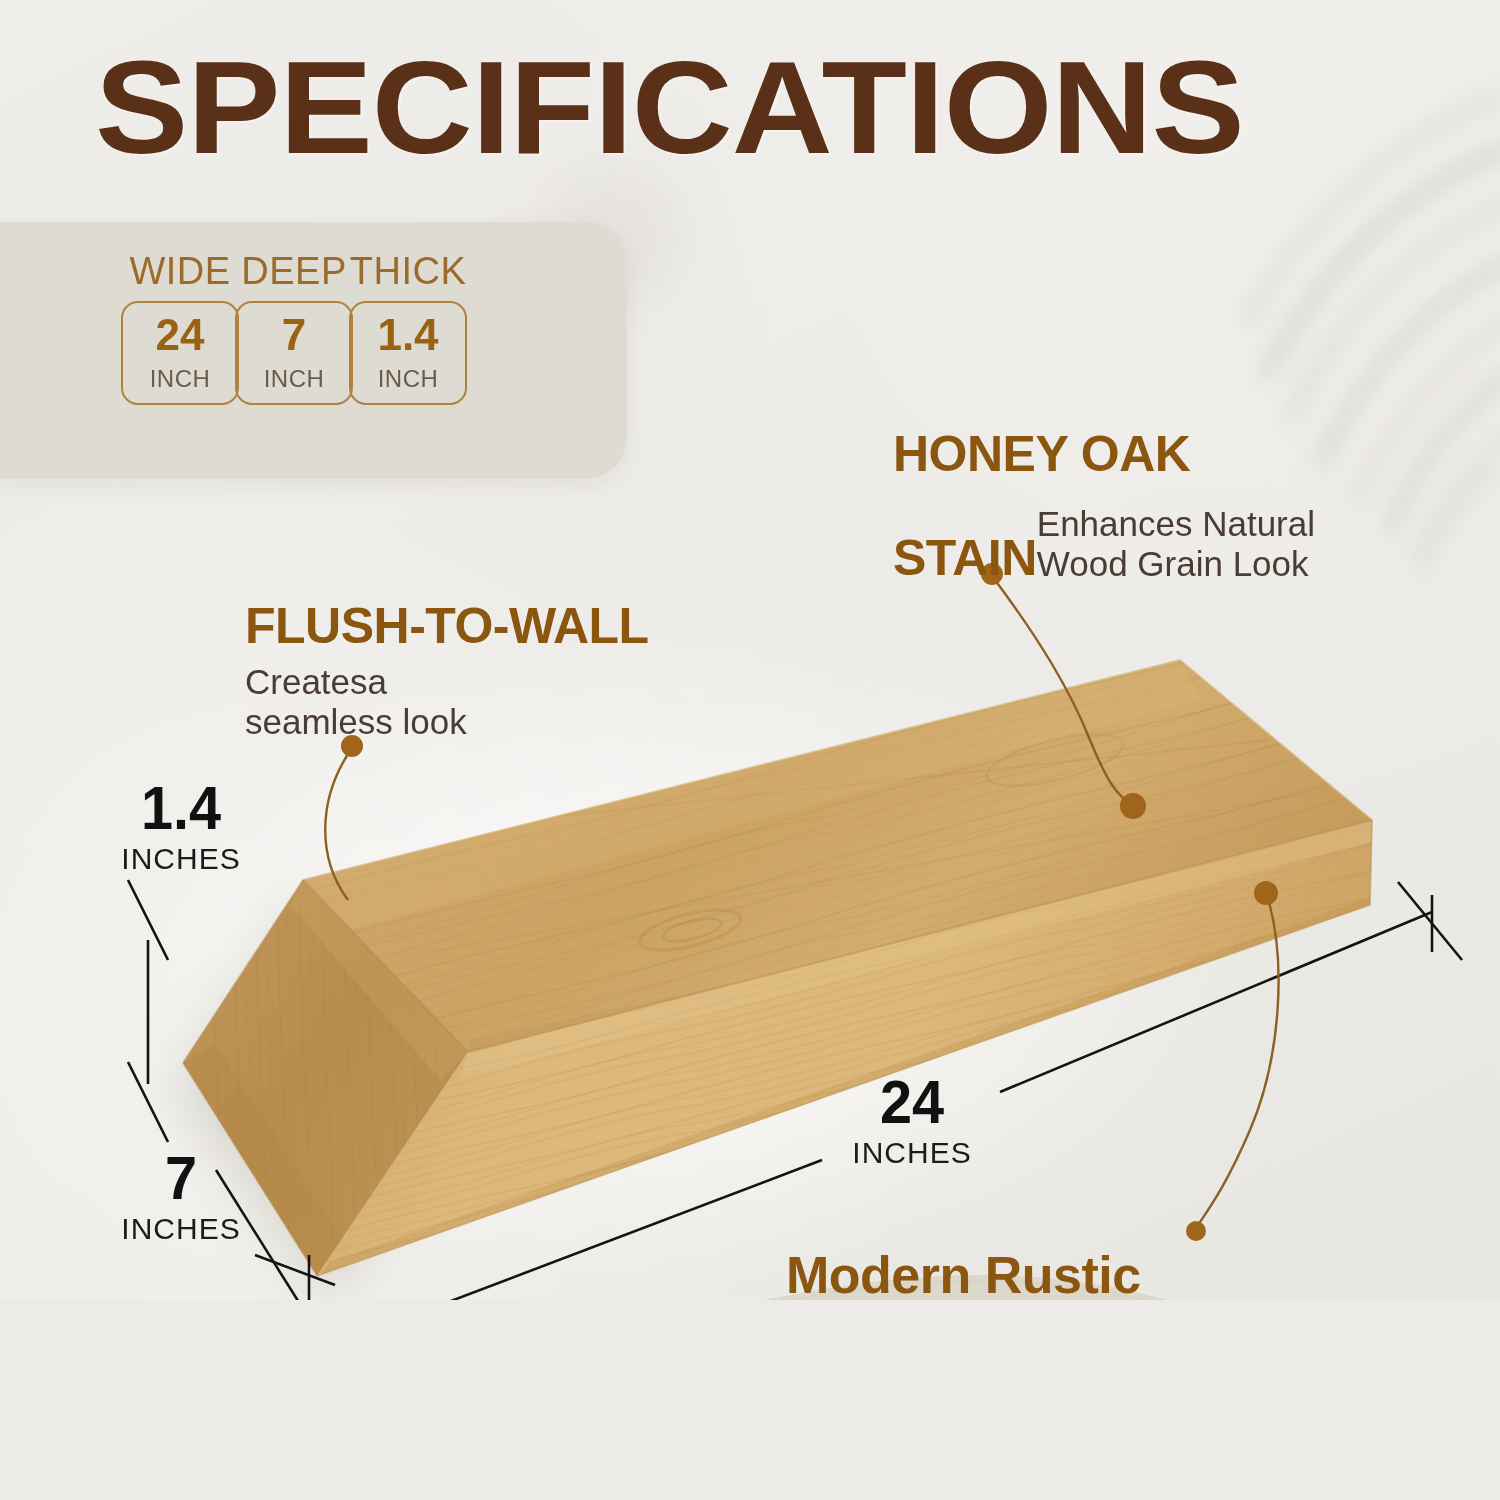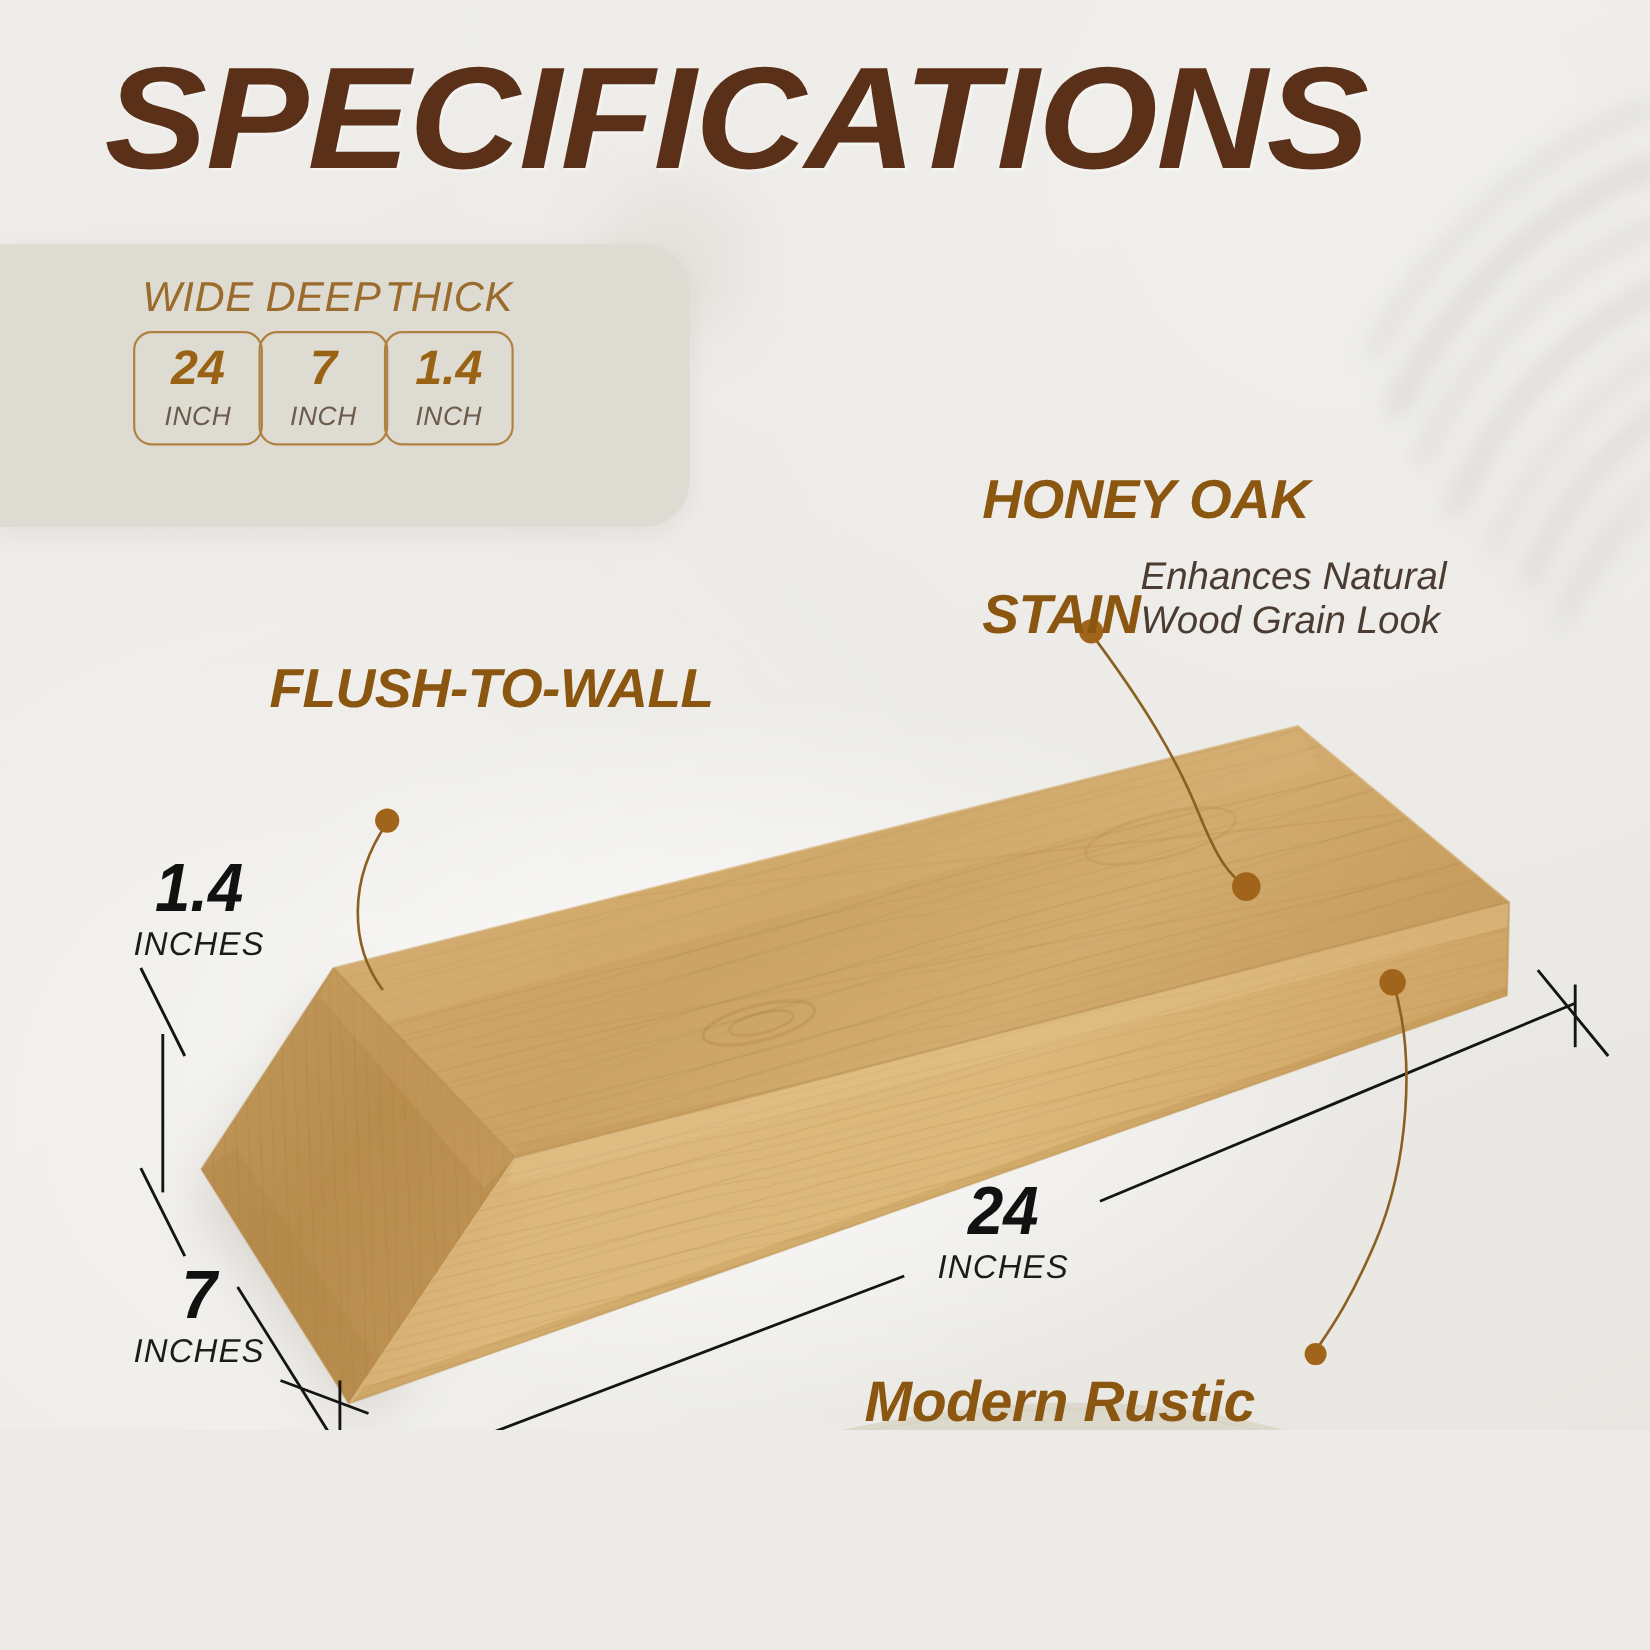--- a/index.html
+++ b/index.html
@@ -6,21 +6,20 @@
   body{
     width:1500px;height:1500px;overflow:hidden;
     font-family:"Liberation Sans", sans-serif;
     background:#ecebe7;
   }
   #stage{position:relative;width:1500px;height:1300px;overflow:hidden;
     background:
       radial-gradient(circle at 18% 78%, #f4f3f0 0%, rgba(244,243,240,0) 42%),
       radial-gradient(circle at 82% 12%, #f0efec 0%, rgba(240,239,236,0) 50%),
       linear-gradient(155deg,#eeedea 0%,#eceae6 45%,#e9e7e2 100%);
-    font-style: italic;
   }
 
   
   .bg-svg{position:absolute;inset:0;width:1500px;height:1500px;}
 
   
   #title{
     position:absolute;left:95px;top:42px;
     font-size:132px;line-height:1;
     font-weight:bold;letter-spacing:-1px;
@@ -294,20 +293,24 @@
       <span class="co-desc">
         <span>Enhances Natural</span><br>
         <span>Wood Grain Look</span>
       </span>
     </div>
   </div>
 
   <div class="callout" id="co-flush">
     <span class="co-title l1">FLUSH-TO-WALL</span>
     <div class="row2">
+      <span class="co-desc">
+        <span>Createsa</span><br>
+        <span>seamless look</span>
+      </span>
     </div>
   </div>
 
   <div class="callout" id="co-rustic">
     <span class="co-title mixed l1">Modern Rustic</span>
   </div>
 
   <div class="dim-label" id="dim-thick">
     <span class="dim-num">1.4</span>
     <span class="dim-unit">INCHES</span>

